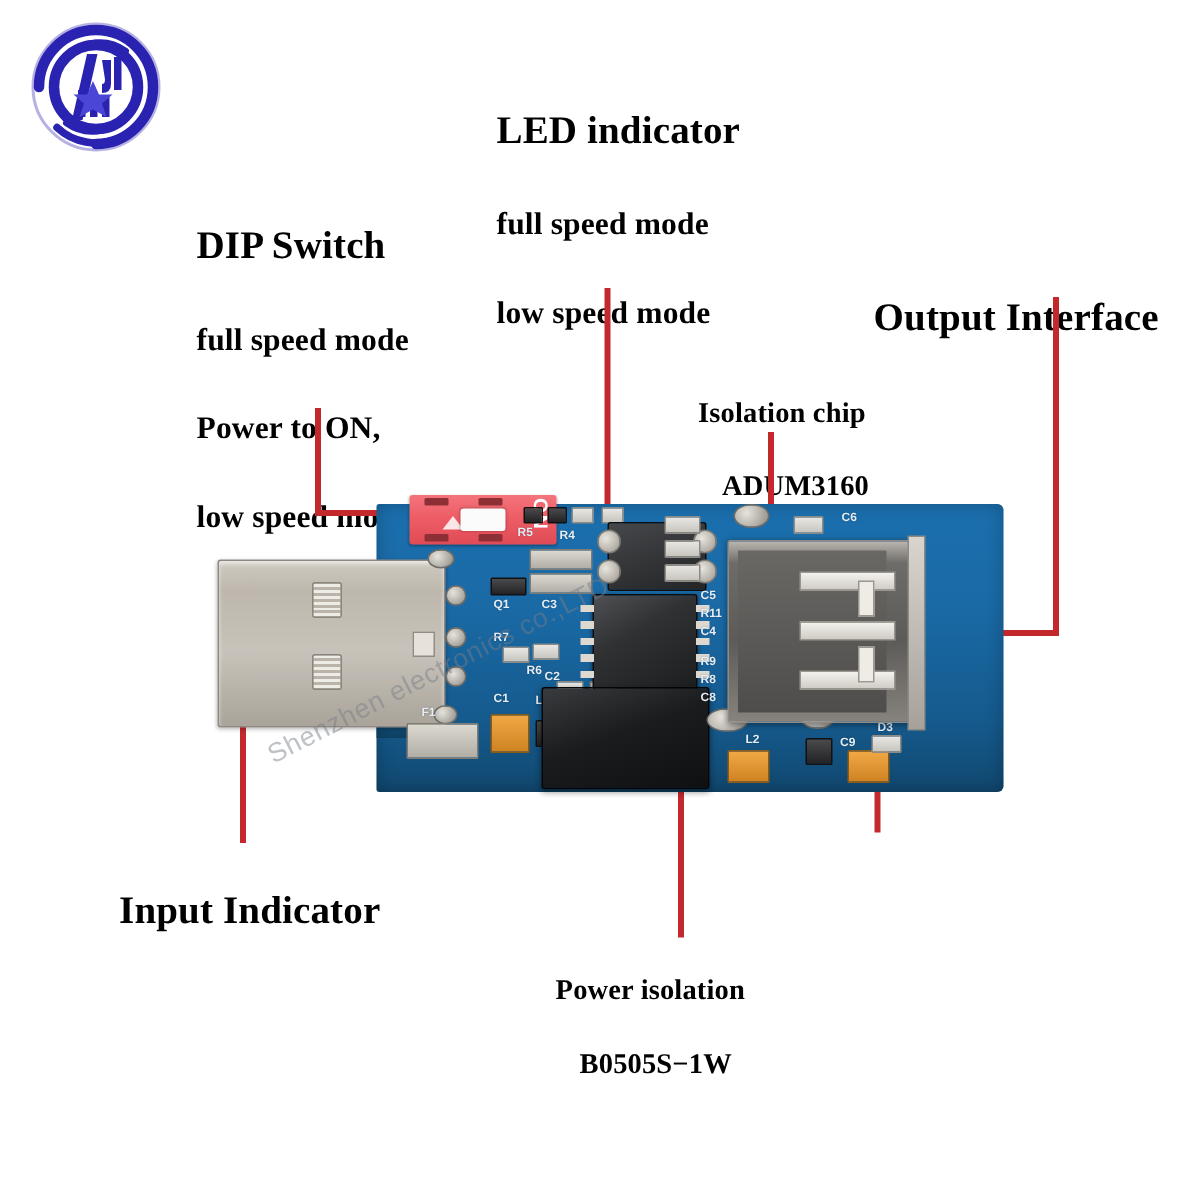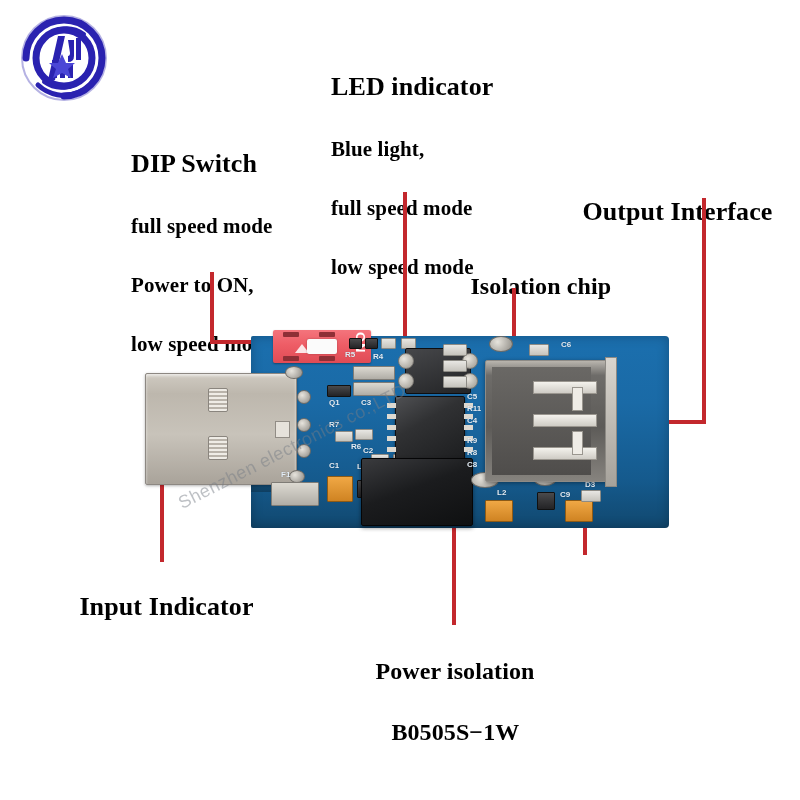--- a/index.html
+++ b/index.html
@@ -40,21 +40,21 @@
     margin-bottom: 1px;
   }
   .callout .sub {
     font-size: 21px;
     display: block;
   }
   .callout.single {
     font-size: 26px;
   }
   .callout.two-line-eq {
-    font-size: 24px;
+    font-size: 19px;
     line-height: 1.28;
   }
 
   
   .lead {
     position: absolute;
     background: #c3282d;
   }
   .lead.v { width: 4px; }
   .lead.h { height: 4px; }
@@ -273,21 +273,20 @@
 
   <div class="callout" style="left:131px; top:113px;">
     <span class="head">DIP Switch</span>
     <span class="sub">full speed mode</span>
     <span class="sub">Power to ON,</span>
     <span class="sub">low speed mode</span>
   </div>
 
   <div class="callout" style="left:331px; top:36px;">
     <span class="head">LED indicator</span>
-    <span class="sub">Blue light,</span>
     <span class="sub">full speed mode</span>
     <span class="sub">low speed mode</span>
   </div>
 
   <div class="callout two-line-eq" style="left:446px; top:240px;">
     <span>Isolation chip</span><br>
     <span style="margin-left:16px; display:inline-block;">ADUM3160</span>
   </div>
 
   <div class="callout single" style="left:556px; top:168px;">

